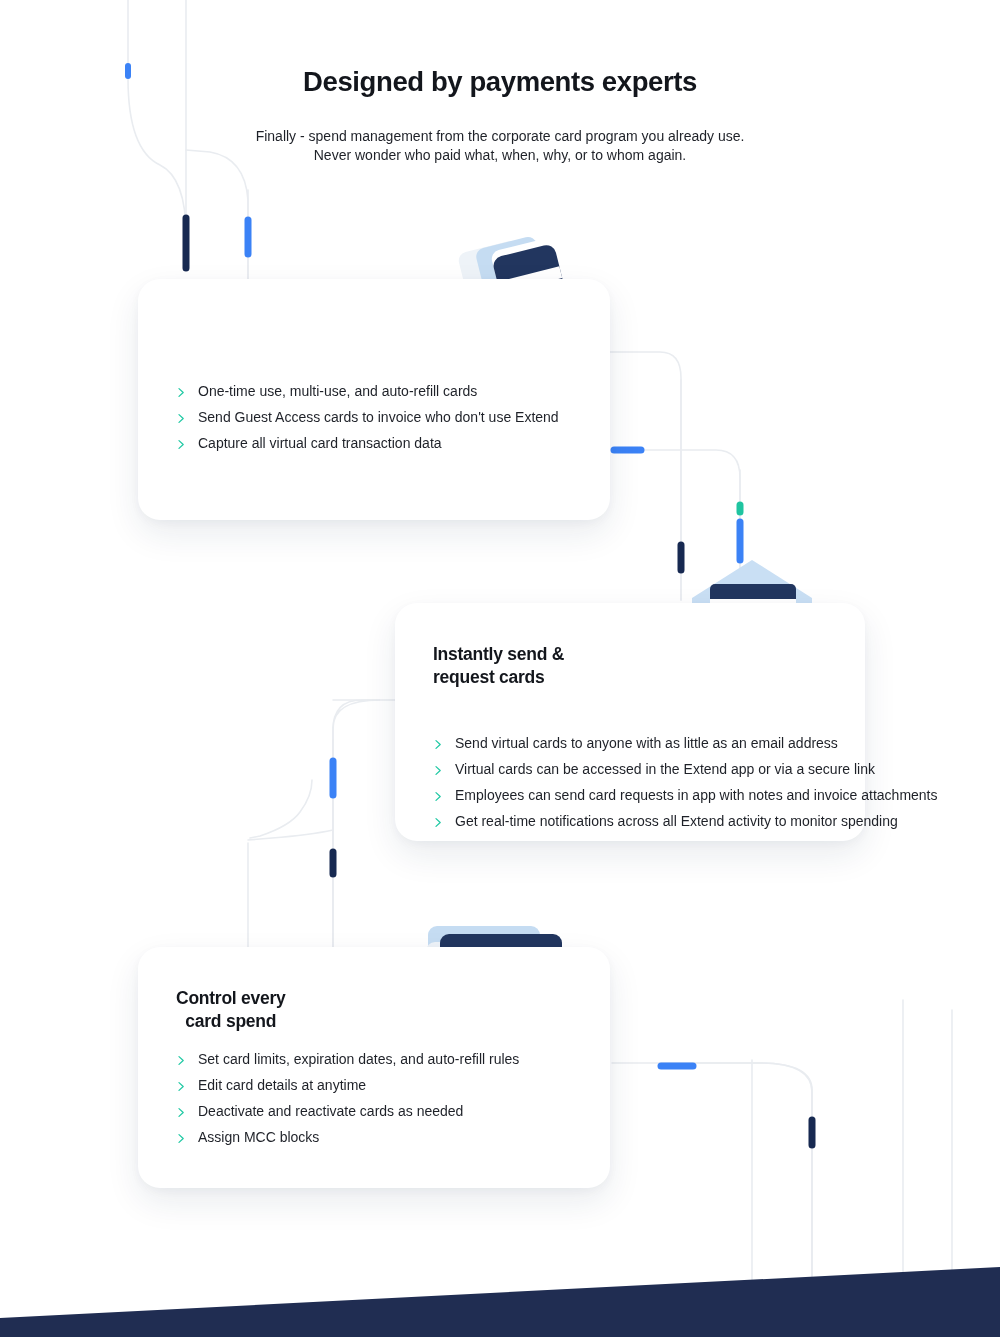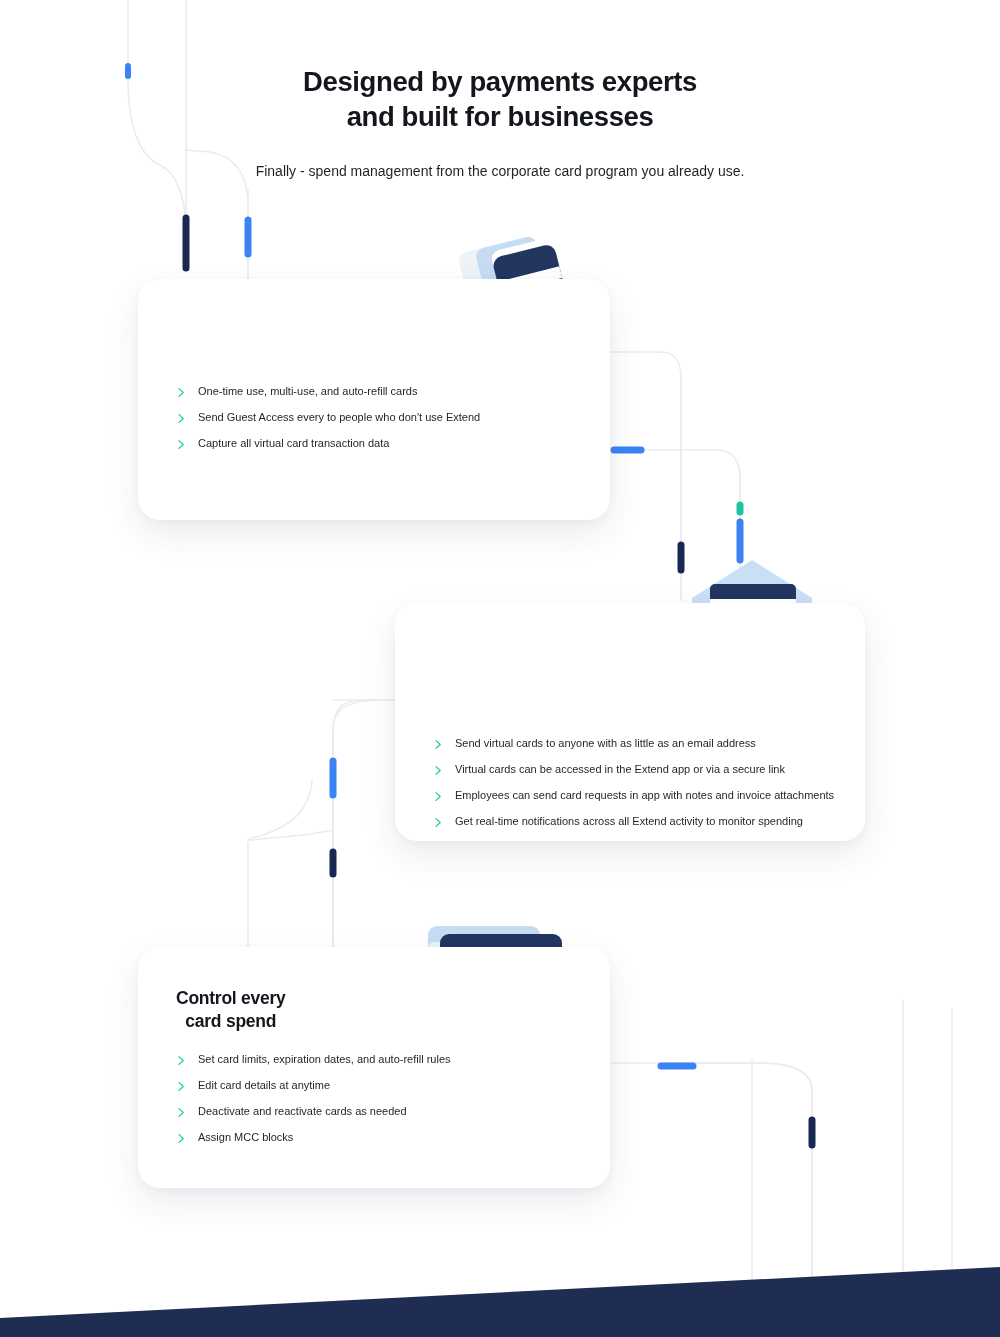--- a/index.html
+++ b/index.html
@@ -94,21 +94,21 @@
   .bullets li:last-child { margin-bottom: 0; }
   .chev {
     width: 11px;
     height: 11px;
     flex: 0 0 11px;
     margin-right: 11px;
     margin-top: 1px;
   }
   .chev svg { display: block; }
   .bullet-text {
-    font-size: 11px;
+    font-size: 14px;
     line-height: 11px;
     color: #1e2128;
     font-weight: 400;
     white-space: nowrap;
   }
 
   
   #card-1 { left: 138px; top: 279px; width: 472px; height: 241px; }
   #card-1 .title   { left: 38px; top: 40px; }
   #card-1 .bullets { left: 38px; top: 107px; }
@@ -203,24 +203,24 @@
 
       <line x1="661" y1="1066" x2="693" y2="1066" stroke="#3b82f6" stroke-width="7"></line>
       <line x1="812" y1="1120" x2="812" y2="1145" stroke="#172951" stroke-width="7"></line>
       <line x1="752" y1="1155" x2="752" y2="1230" stroke="url(#gBT)" stroke-width="8"></line>
     </g>
   </svg>
 
   <div class="header">
     <h1>
       <span>Designed by payments experts</span><br>
-      <span>and built for businesses</span>
     </h1>
     <div class="sub">
       <div>Finally - spend management from the corporate card program you already use.</div>
+      <div>Never wonder who paid what, when, why, or to whom again.</div>
     </div>
   </div>
 
   <svg class="illus" id="illus-cards" viewBox="0 0 150 160" aria-hidden="true">
     <defs>
       <linearGradient id="circA" x1="0" y1="0" x2="1" y2="1">
         <stop offset="0%" stop-color="#2f9cf0"></stop>
         <stop offset="100%" stop-color="#16cba4"></stop>
       </linearGradient>
     </defs>
@@ -297,34 +297,36 @@
             </svg>
         </span>
         <span class="bullet-text">One-time use, multi-use, and auto-refill cards</span>
       </li>
       <li>
         <span class="chev">
           <svg viewBox="0 0 11 11">
               <path d="M3 1.6 L7.2 5.5 L3 9.4" fill="none" stroke="#21c9a4" stroke-width="1.25" stroke-linecap="round" stroke-linejoin="round"></path>
             </svg>
         </span>
-        <span class="bullet-text">Send Guest Access every to people who don't use Extend</span>
+        <span class="bullet-text">Send Guest Access cards to invoice who don't use Extend</span>
       </li>
       <li>
         <span class="chev">
           <svg viewBox="0 0 11 11">
               <path d="M3 1.6 L7.2 5.5 L3 9.4" fill="none" stroke="#21c9a4" stroke-width="1.25" stroke-linecap="round" stroke-linejoin="round"></path>
             </svg>
         </span>
         <span class="bullet-text">Capture all virtual card transaction data</span>
       </li>
     </ul>
   </div>
 
   <div class="feature-card" id="card-2">
+    <div class="title">Instantly send &amp;
+request cards</div>
     <ul class="bullets">
       <li>
         <span class="chev">
           <svg viewBox="0 0 11 11">
               <path d="M3 1.6 L7.2 5.5 L3 9.4" fill="none" stroke="#21c9a4" stroke-width="1.25" stroke-linecap="round" stroke-linejoin="round"></path>
             </svg>
         </span>
         <span class="bullet-text">Send virtual cards to anyone with as little as an email address</span>
       </li>
       <li>

